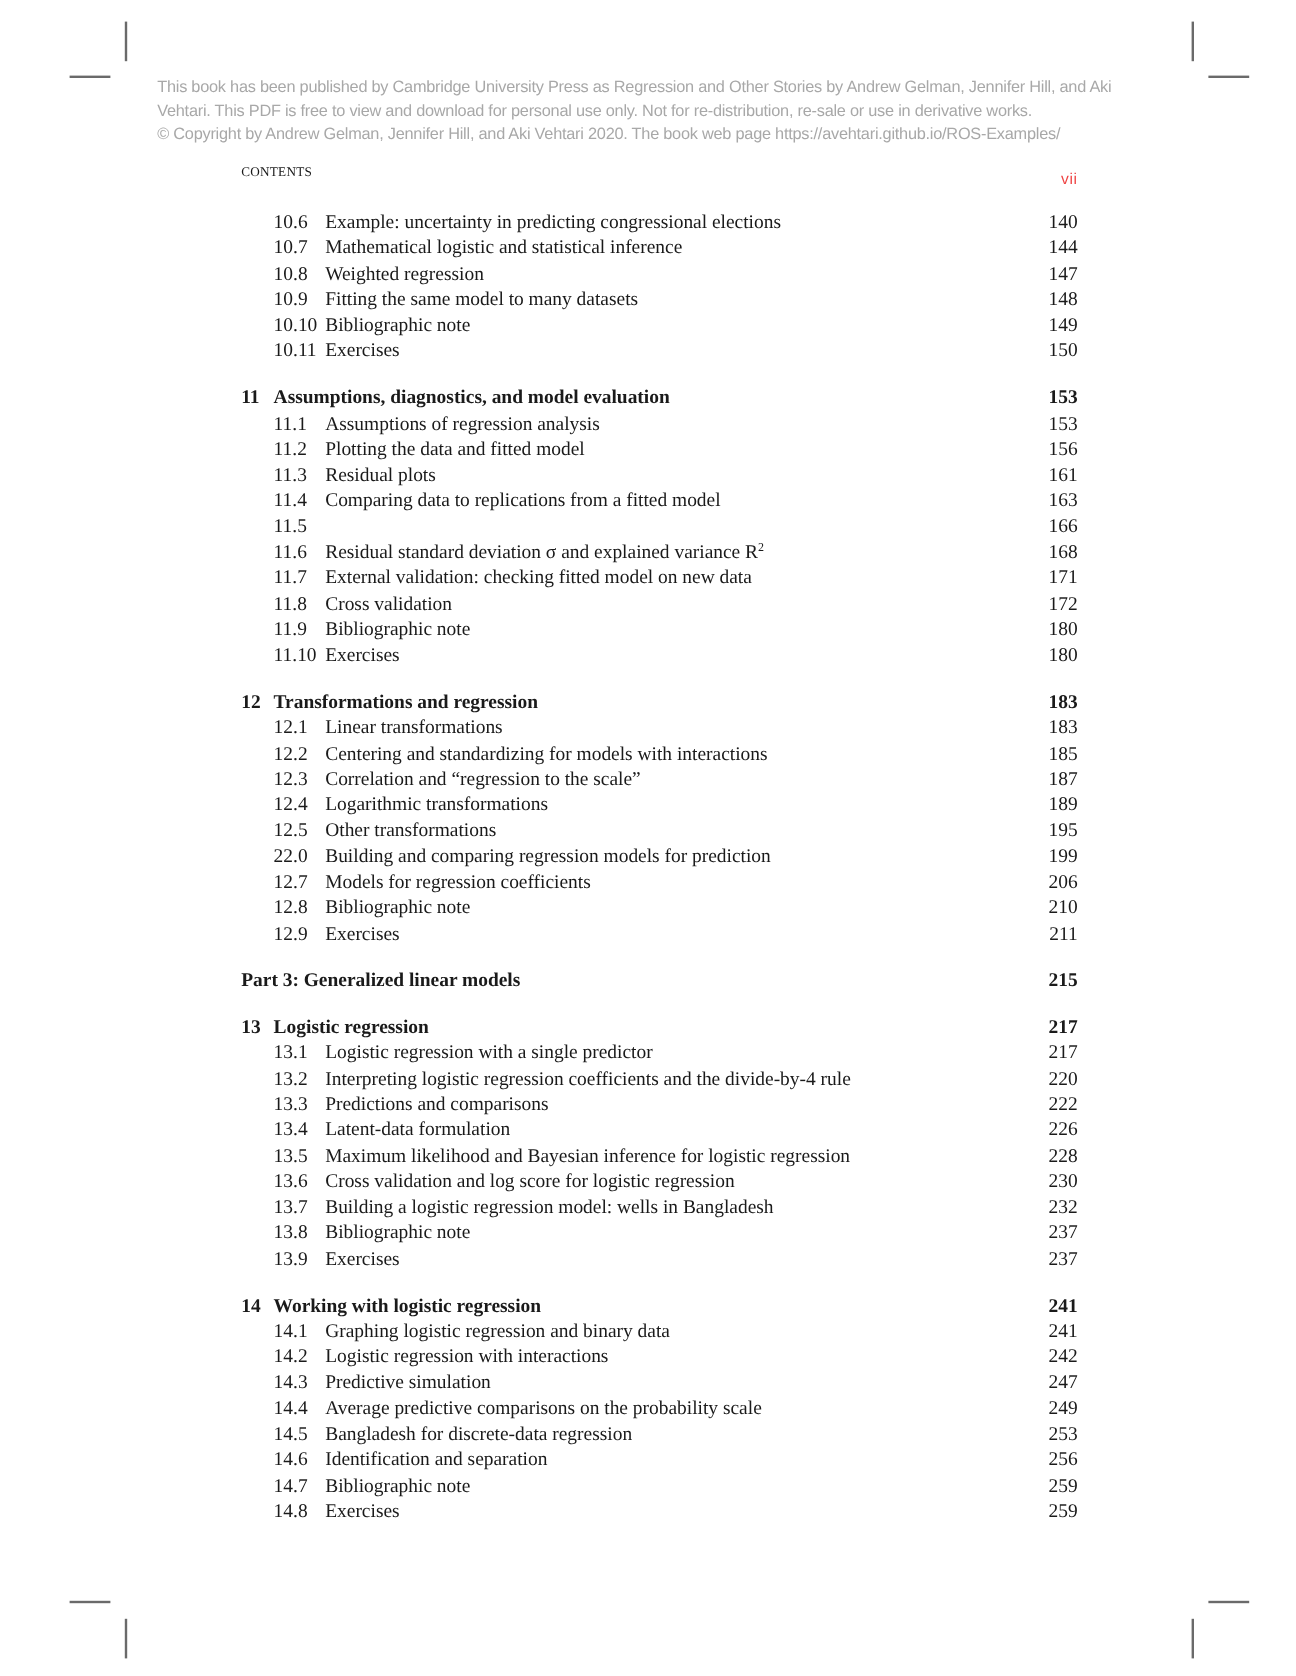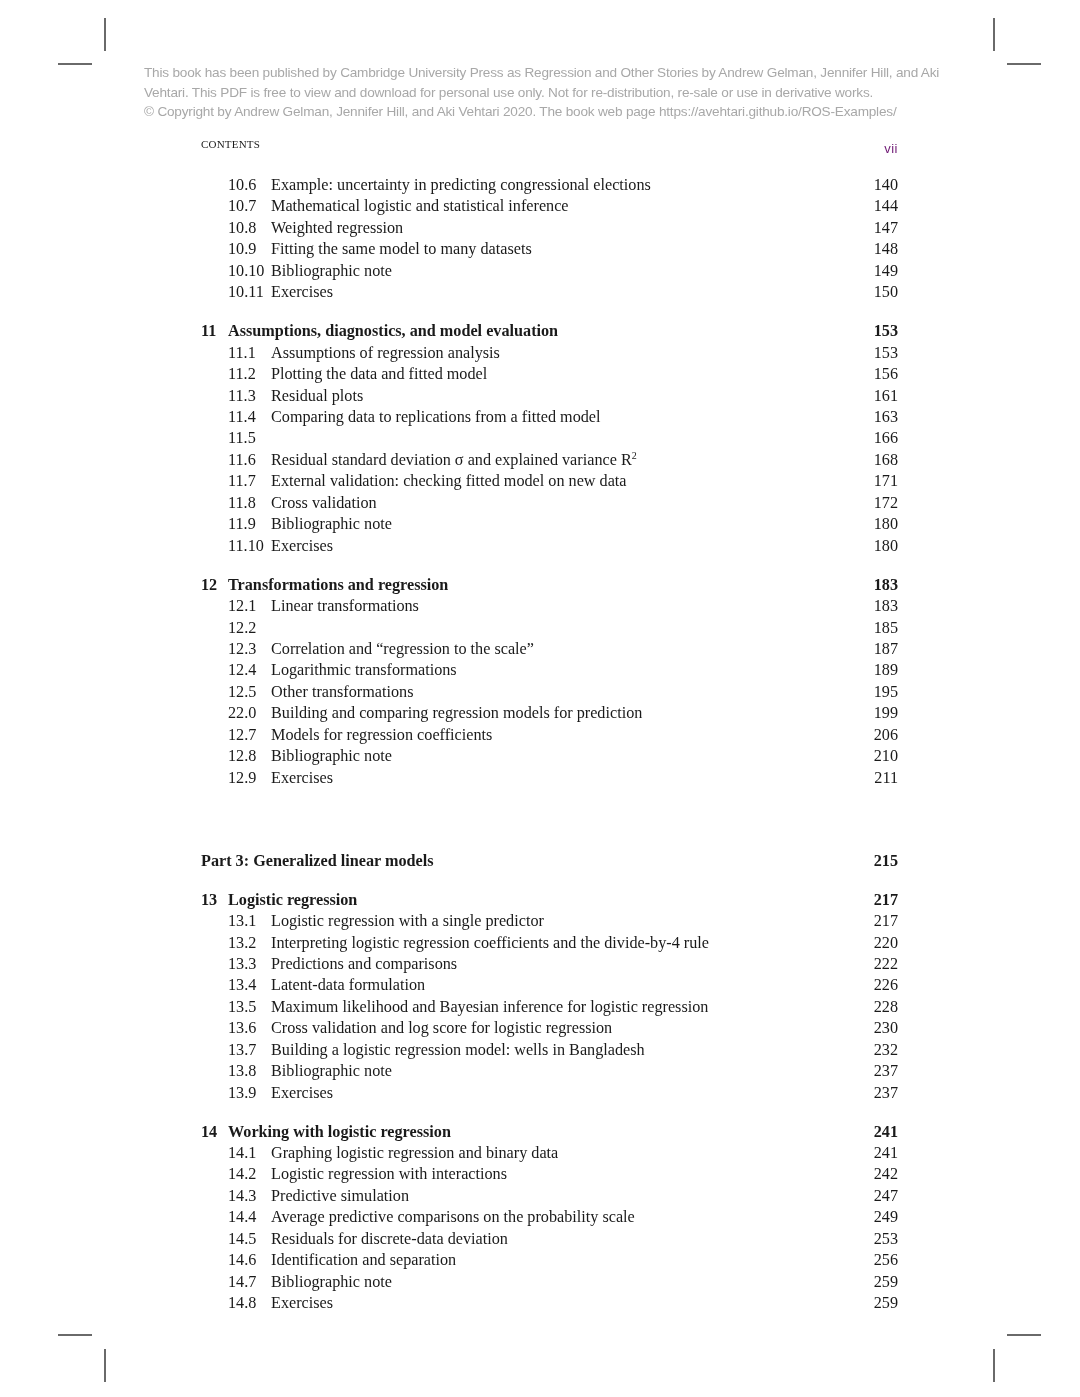--- a/index.html
+++ b/index.html
@@ -1,33 +1,33 @@
 <!DOCTYPE html>
 <html><head>
 <meta charset="utf-8">
 <style>
   html, body { margin: 0; padding: 0; background: #ffffff; }
   body { width: 1080px; height: 1397px; position: relative; overflow: hidden; font-family: "Liberation Serif", "DejaVu Serif", serif; color: #1a1a1a; }
   .crop { position: absolute; background: #6a6a6a; }
   .crop.v { width: 1.5px; height: 33px; }
   .crop.h { height: 1.5px; width: 34px; }
   .notice { position: absolute; left: 131px; top: 63px; width: 860px; font-family: "Liberation Sans", "DejaVu Sans", sans-serif; font-size: 13.6px; line-height: 19.5px; color: #a8a8a8; letter-spacing: -0.2px; }
-  .notice div { white-space: nowrap; margin-left: 13px; }
+  .notice div { white-space: nowrap; }
   .running-head { position: absolute; left: 201px; top: 138px; width: 697px; height: 22px; }
   .running-head .title { position: absolute; left: 0; top: 0; font-size: 11px; letter-spacing: 0.2px; }
-  .running-head .pageno { position: absolute; right: 0; top: 3px; font-family: "Liberation Sans", "DejaVu Sans", sans-serif; font-size: 13px; color: #701a75; letter-spacing: 0.5px; }
+  .running-head .pageno { position: absolute; right: 0; top: 3px; font-family: "Liberation Sans", "DejaVu Sans", sans-serif; font-size: 13px; color: #ef4444; letter-spacing: 0.5px; }
   .toc { position: absolute; left: 201px; top: 175px; width: 697px; text-align: center; }
   .row { position: relative; height: 21.45px; line-height: 21.45px; font-size: 16.2px; white-space: nowrap; }
   .row .num { position: absolute; left: 27px; top: 0; }
   .row .label { position: absolute; left: 70px; top: 0; }
   .row .page { position: absolute; right: 0; top: 0; }
   .row.chapter { font-weight: bold; }
   .row.chapter .num { left: 0; }
   .row.chapter .label { left: 27px; }
-  .row.part { font-weight: bold; margin-top: 44px; }
+  .row.part { font-weight: bold; }
   .row.part .label { left: 0; }
   .gap { height: 17.6px; }
   sup { font-size: 10px; line-height: 0; vertical-align: 6px; }
 </style>
 </head>
 <body>
 
 <div class="crop v" style="left:104px; top:18px;"></div>
 <div class="crop h" style="left:58px; top:63px;"></div>
 <div class="crop v" style="left:993px; top:18px;"></div>
@@ -145,20 +145,21 @@
       <span class="label">Transformations and regression</span>
       <span class="page">183</span>
     </div>
   <div class="row">
       <span class="num">12.1</span>
       <span class="label">Linear transformations</span>
       <span class="page">183</span>
     </div>
   <div class="row">
       <span class="num">12.2</span>
+      <span class="label">Centering and standardizing for models with interactions</span>
       <span class="page">185</span>
     </div>
   <div class="row">
       <span class="num">12.3</span>
       <span class="label">Correlation and “regression to the scale”</span>
       <span class="page">187</span>
     </div>
   <div class="row">
       <span class="num">12.4</span>
       <span class="label">Logarithmic transformations</span>
@@ -272,21 +273,21 @@
       <span class="label">Predictive simulation</span>
       <span class="page">247</span>
     </div>
   <div class="row">
       <span class="num">14.4</span>
       <span class="label">Average predictive comparisons on the probability scale</span>
       <span class="page">249</span>
     </div>
   <div class="row">
       <span class="num">14.5</span>
-      <span class="label">Residuals for discrete-data deviation</span>
+      <span class="label">Bangladesh for discrete-data regression</span>
       <span class="page">253</span>
     </div>
   <div class="row">
       <span class="num">14.6</span>
       <span class="label">Identification and separation</span>
       <span class="page">256</span>
     </div>
   <div class="row">
       <span class="num">14.7</span>
       <span class="label">Bibliographic note</span>

